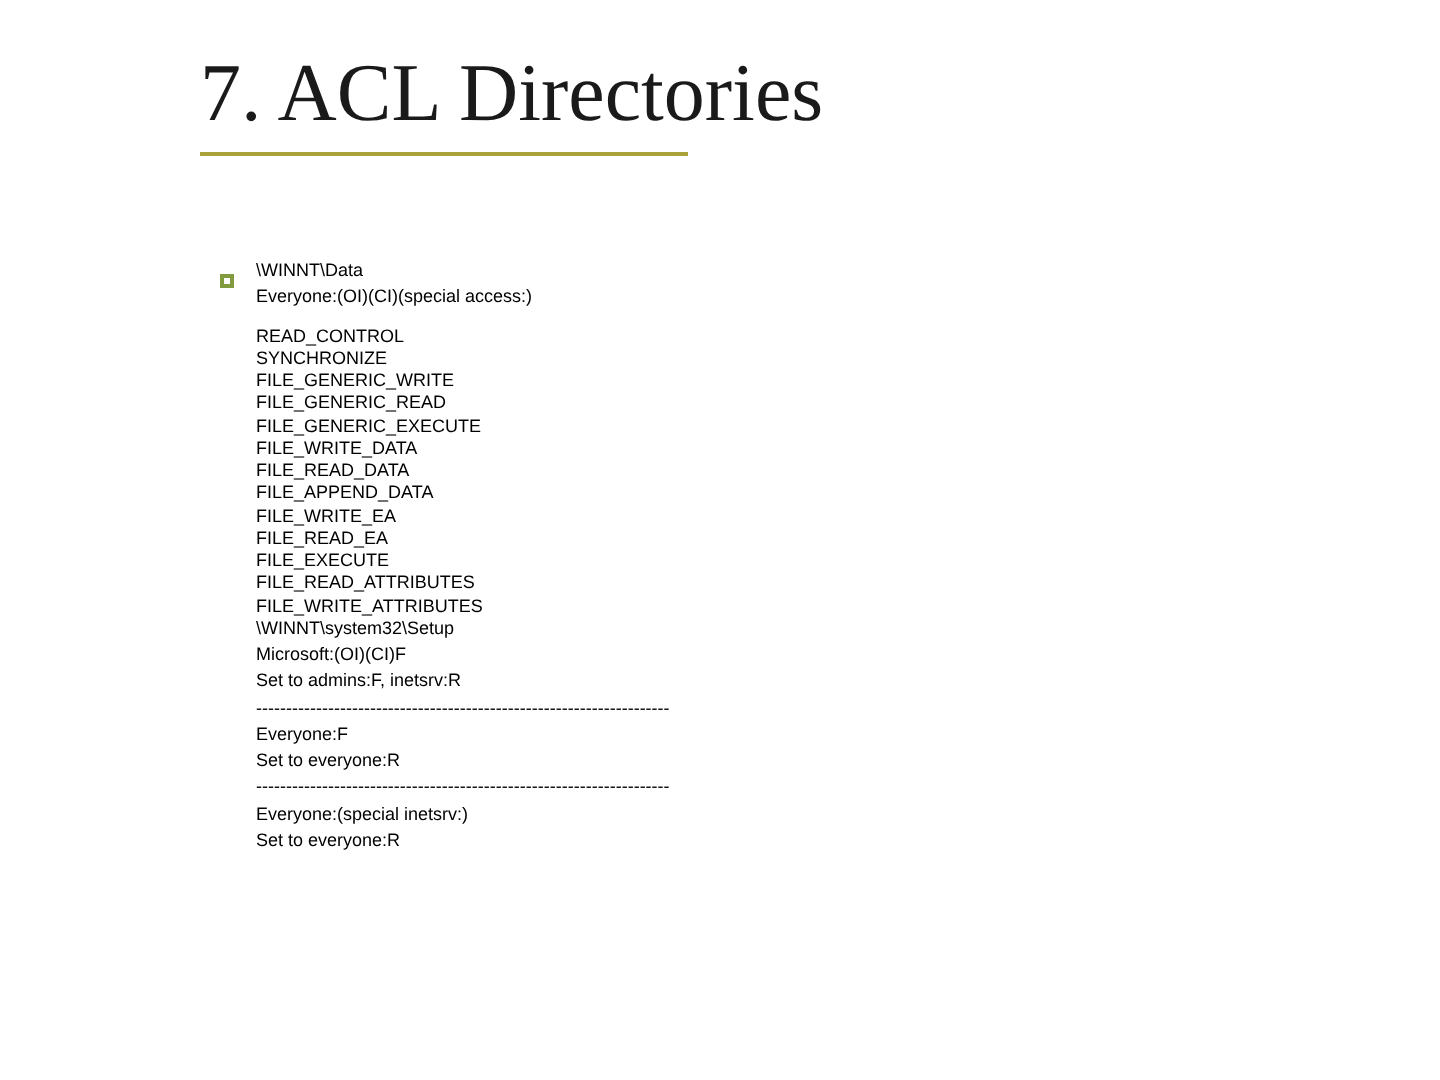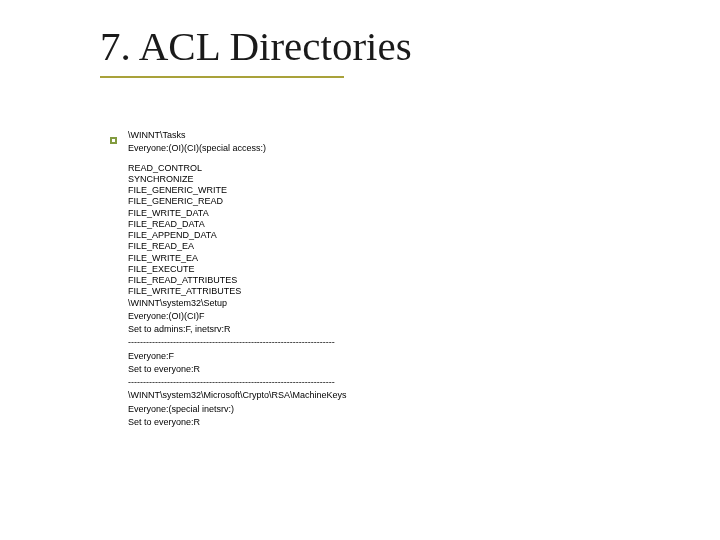--- a/index.html
+++ b/index.html
@@ -77,47 +77,47 @@
 
   <div class="title-row">
     <div class="title">7. ACL Directories</div>
   </div>
   <div class="underline"></div>
 
   <div class="bullet-square"></div>
 
   <div class="body">
 
-    <p>\WINNT\Tasks</p>
+    <p>\WINNT\Data</p>
     <p>Everyone:(OI)(CI)(special access:)</p>
 
     <div class="permlist sep">
       <p>READ_CONTROL</p>
       <p>SYNCHRONIZE</p>
       <p>FILE_GENERIC_WRITE</p>
       <p>FILE_GENERIC_READ</p>
+      <p>FILE_GENERIC_EXECUTE</p>
       <p>FILE_WRITE_DATA</p>
       <p>FILE_READ_DATA</p>
       <p>FILE_APPEND_DATA</p>
+      <p>FILE_WRITE_EA</p>
       <p>FILE_READ_EA</p>
-      <p>FILE_WRITE_EA</p>
       <p>FILE_EXECUTE</p>
       <p>FILE_READ_ATTRIBUTES</p>
       <p>FILE_WRITE_ATTRIBUTES</p>
     </div>
 
     <p class="sep">\WINNT\system32\Setup</p>
-    <p>Everyone:(OI)(CI)F</p>
+    <p>Microsoft:(OI)(CI)F</p>
 
     <p class="sep">Set to admins:F, inetsrv:R</p>
     <p>---------------------------------------------------------------------</p>
     <p>Everyone:F</p>
 
     <p class="sep">Set to everyone:R</p>
     <p>---------------------------------------------------------------------</p>
-    <p>\WINNT\system32\Microsoft\Crypto\RSA\MachineKeys</p>
     <p>Everyone:(special inetsrv:)</p>
 
     <p class="sep">Set to everyone:R</p>
 
   </div>
 
 </div>
 
 </body></html>

